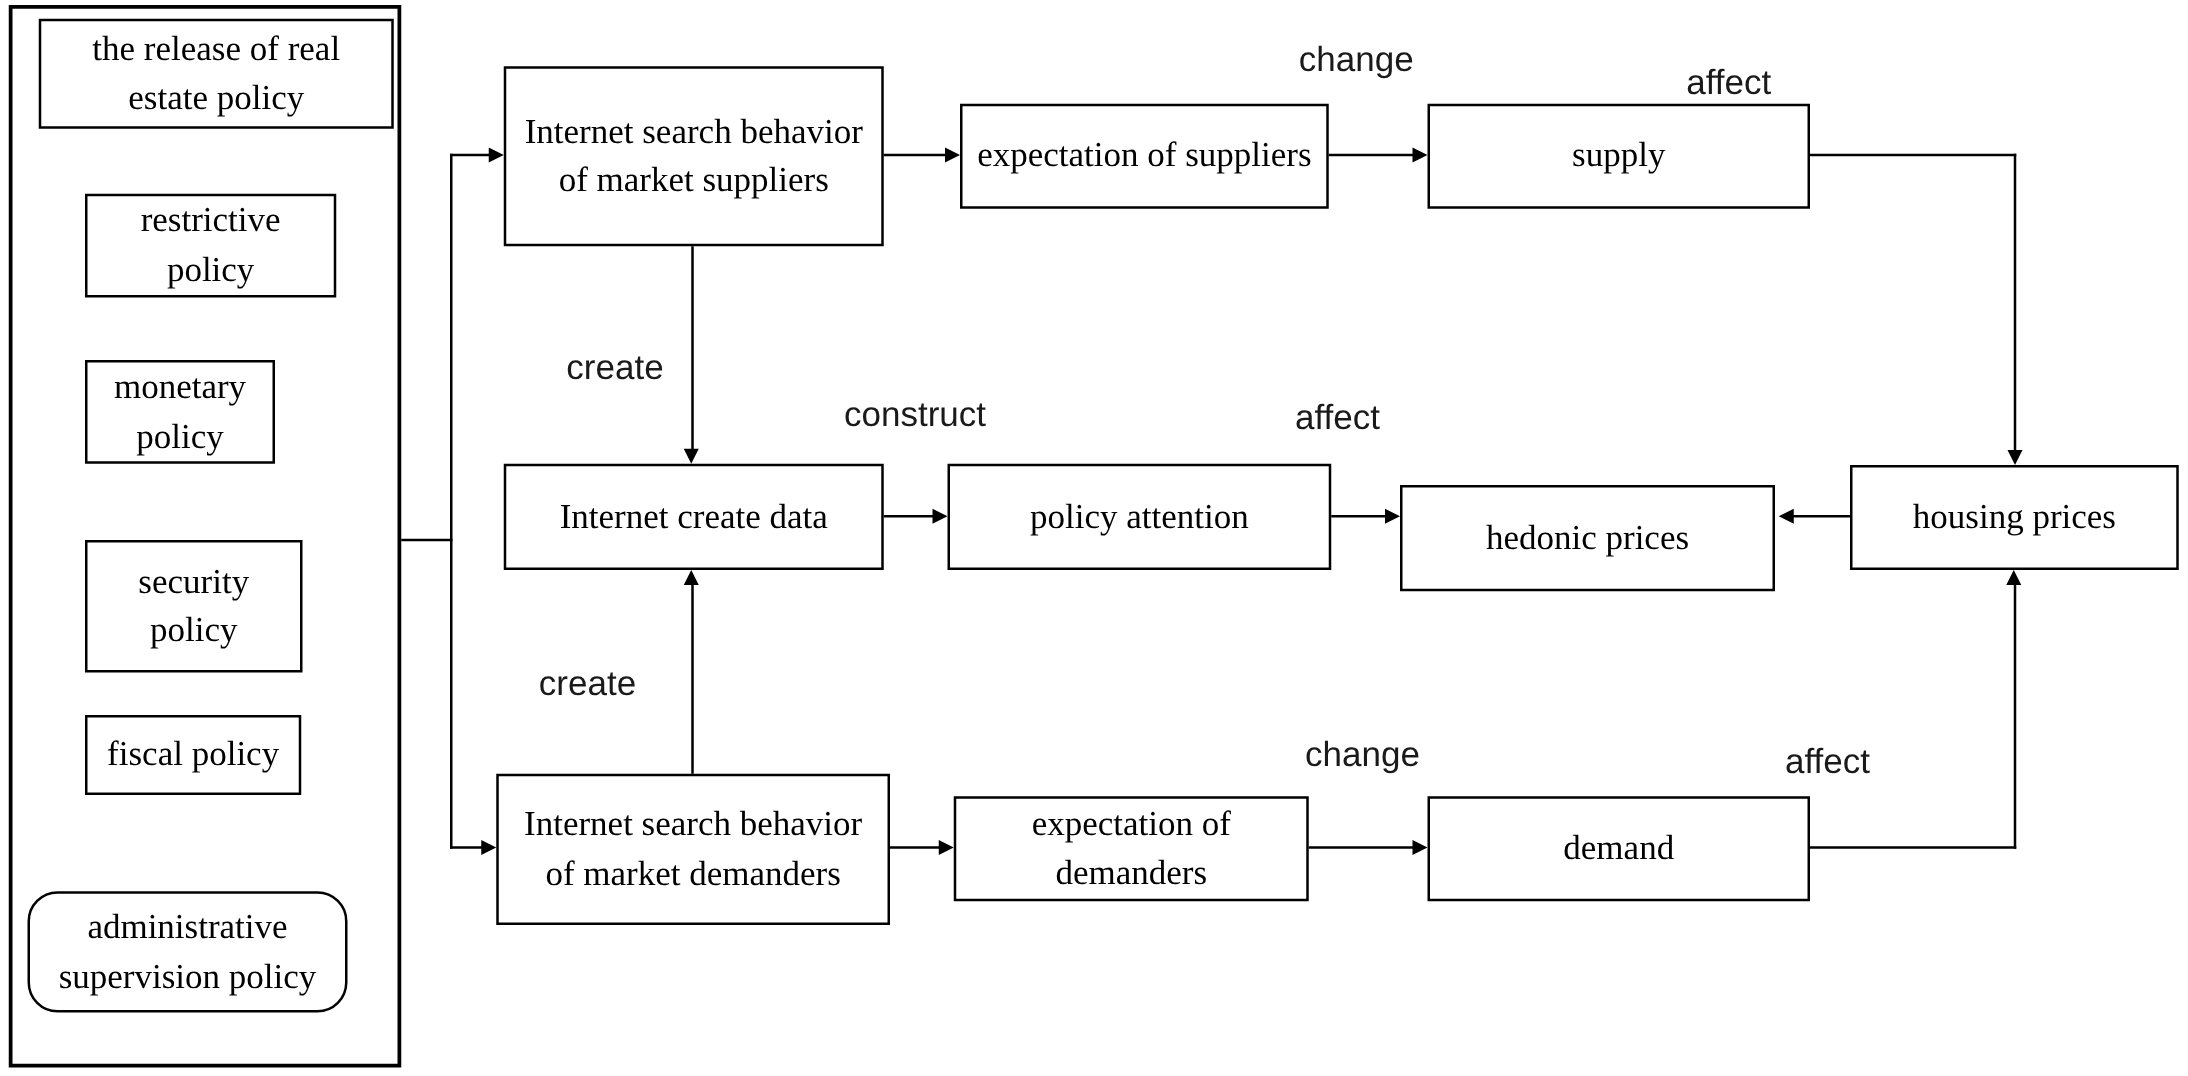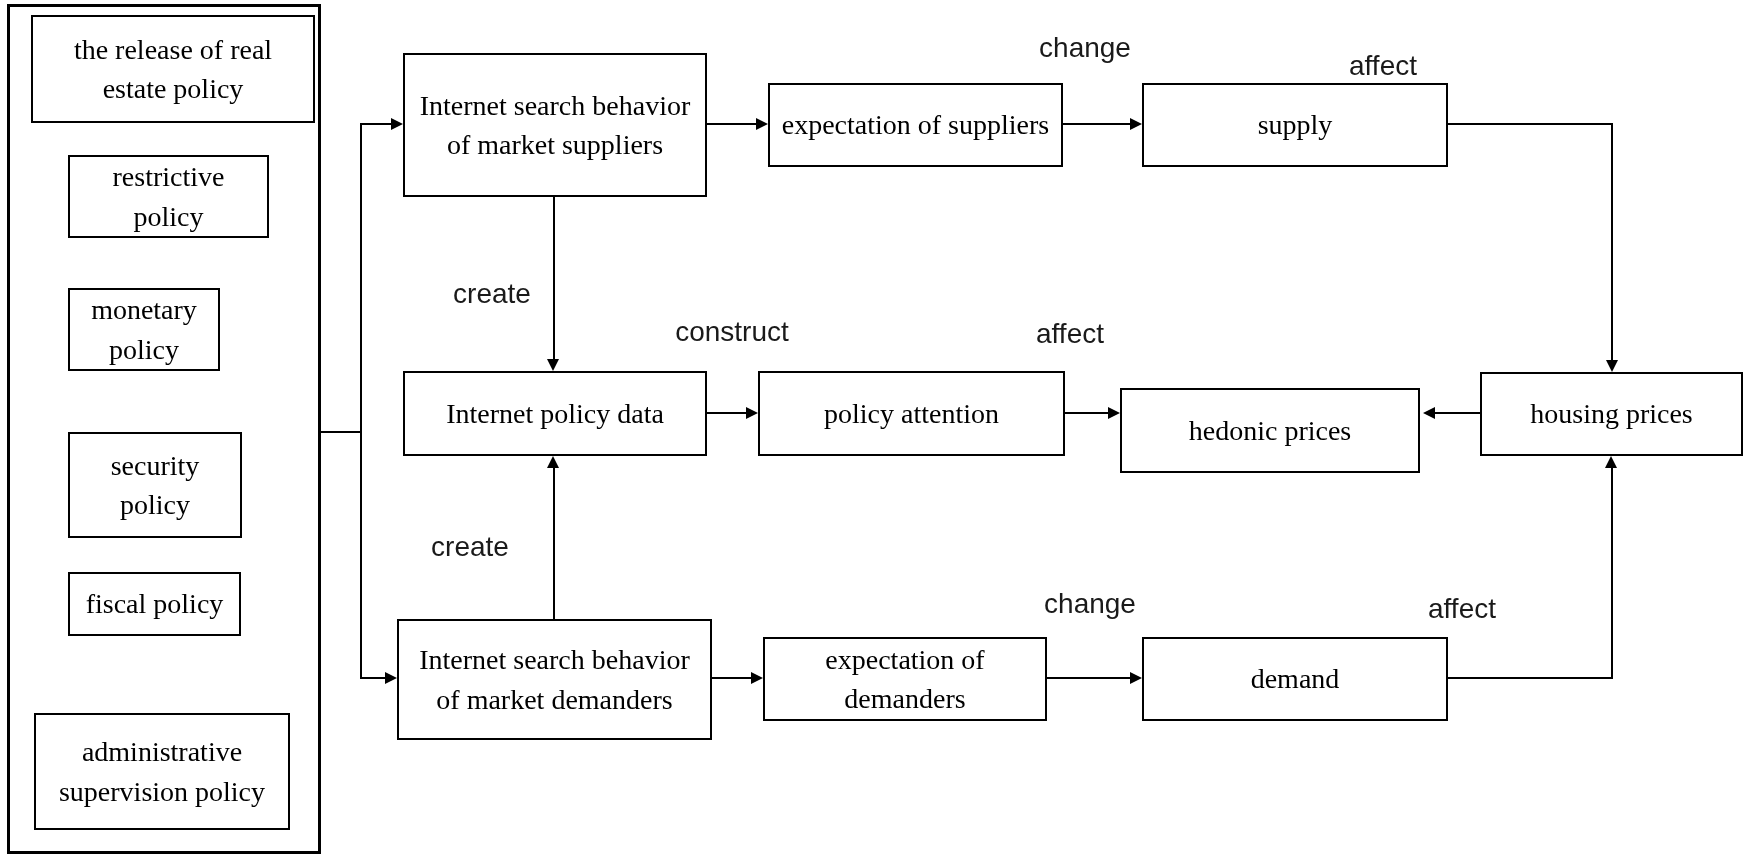--- a/index.html
+++ b/index.html
@@ -18,58 +18,58 @@
   .ah-down {border-left:6px solid transparent;border-right:6px solid transparent;border-top:12px solid #000;}
   .ah-up   {border-left:6px solid transparent;border-right:6px solid transparent;border-bottom:12px solid #000;}
 </style>
 </head>
 <body>
 
 <div id="canvas">
 
   <div class="panel" style="left:7px;top:4px;width:314px;height:850px;"></div>
 
-  <div class="node" style="left:31px;top:15px;width:284px;height:108px;">
+  <div class="node" style="left:31px;top:15px;width:284px;height:88px;">
     <span>the release of real estate policy</span>
   </div>
 
   <div class="node" style="left:68px;top:155px;width:201px;height:83px;">
     <span>restrictive policy</span>
   </div>
 
   <div class="node" style="left:68px;top:288px;width:152px;height:83px;">
     <span>monetary policy</span>
   </div>
 
   <div class="node" style="left:68px;top:432px;width:174px;height:106px;">
     <span>security policy</span>
   </div>
 
   <div class="node" style="left:68px;top:572px;width:173px;height:64px;">
     <span>fiscal policy</span>
   </div>
 
-  <div class="node" style="left:34px;top:713px;width:256px;height:117px;">
+  <div class="node" style="left:22px;top:713px;width:256px;height:97px;border-radius:24px;">
     <span>administrative supervision policy</span>
   </div>
 
   <div class="node" style="left:403px;top:53px;width:304px;height:144px;">
     <span>Internet search behavior of market suppliers</span>
   </div>
 
   <div class="node" style="left:768px;top:83px;width:295px;height:84px;">
     <span>expectation of suppliers</span>
   </div>
 
   <div class="node" style="left:1142px;top:83px;width:306px;height:84px;">
     <span>supply</span>
   </div>
 
   <div class="node" style="left:403px;top:371px;width:304px;height:85px;">
-    <span>Internet policy data</span>
+    <span>Internet create data</span>
   </div>
 
   <div class="node" style="left:758px;top:371px;width:307px;height:85px;">
     <span>policy attention</span>
   </div>
 
   <div class="node" style="left:1120px;top:388px;width:300px;height:85px;">
     <span>hedonic prices</span>
   </div>
 

